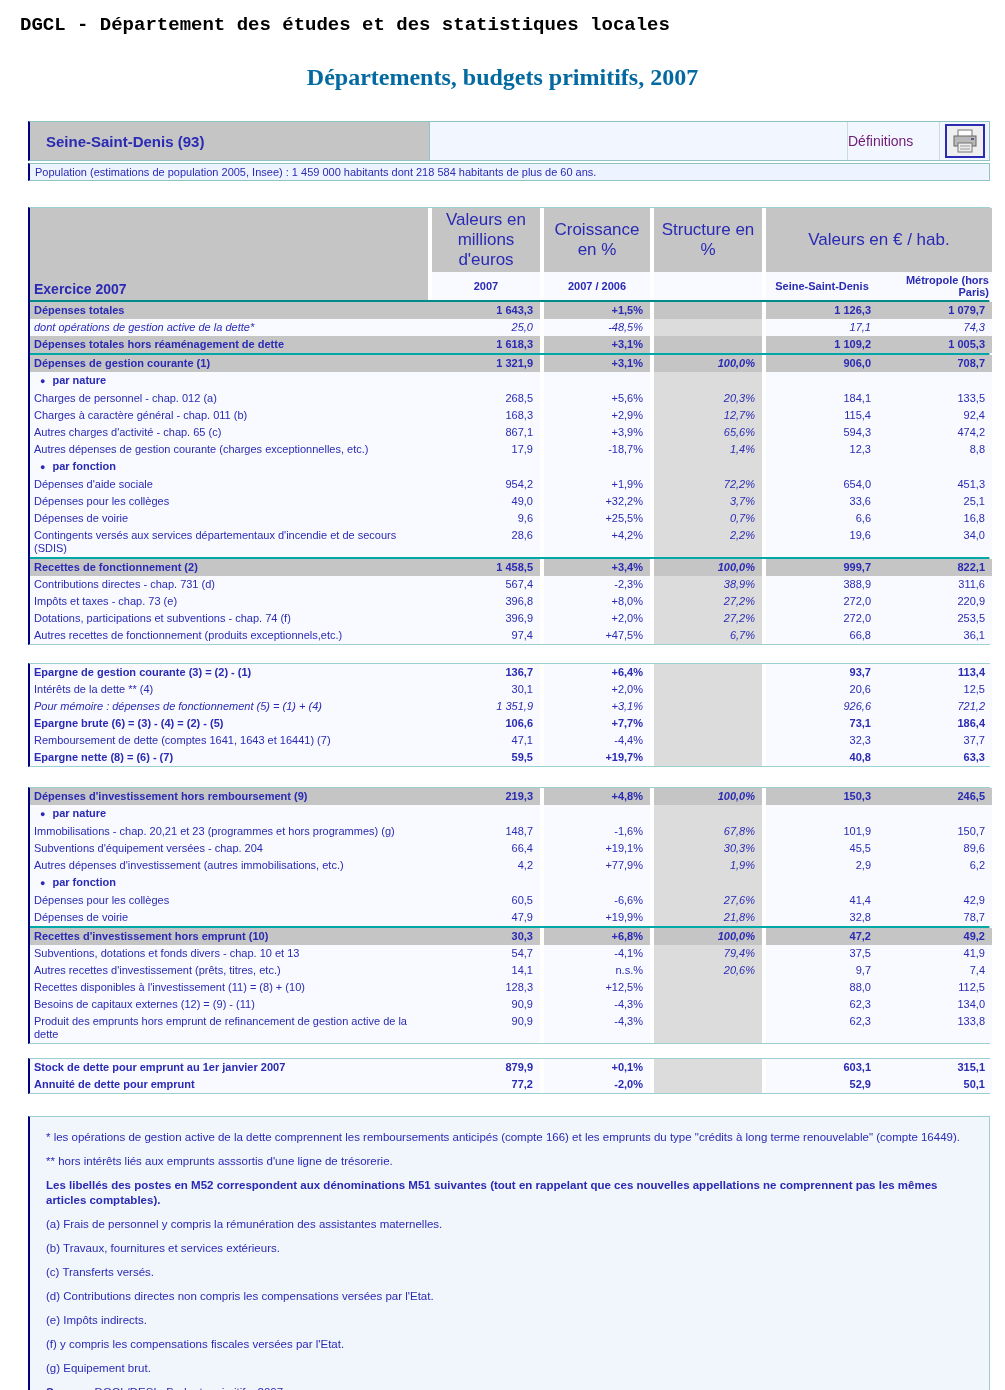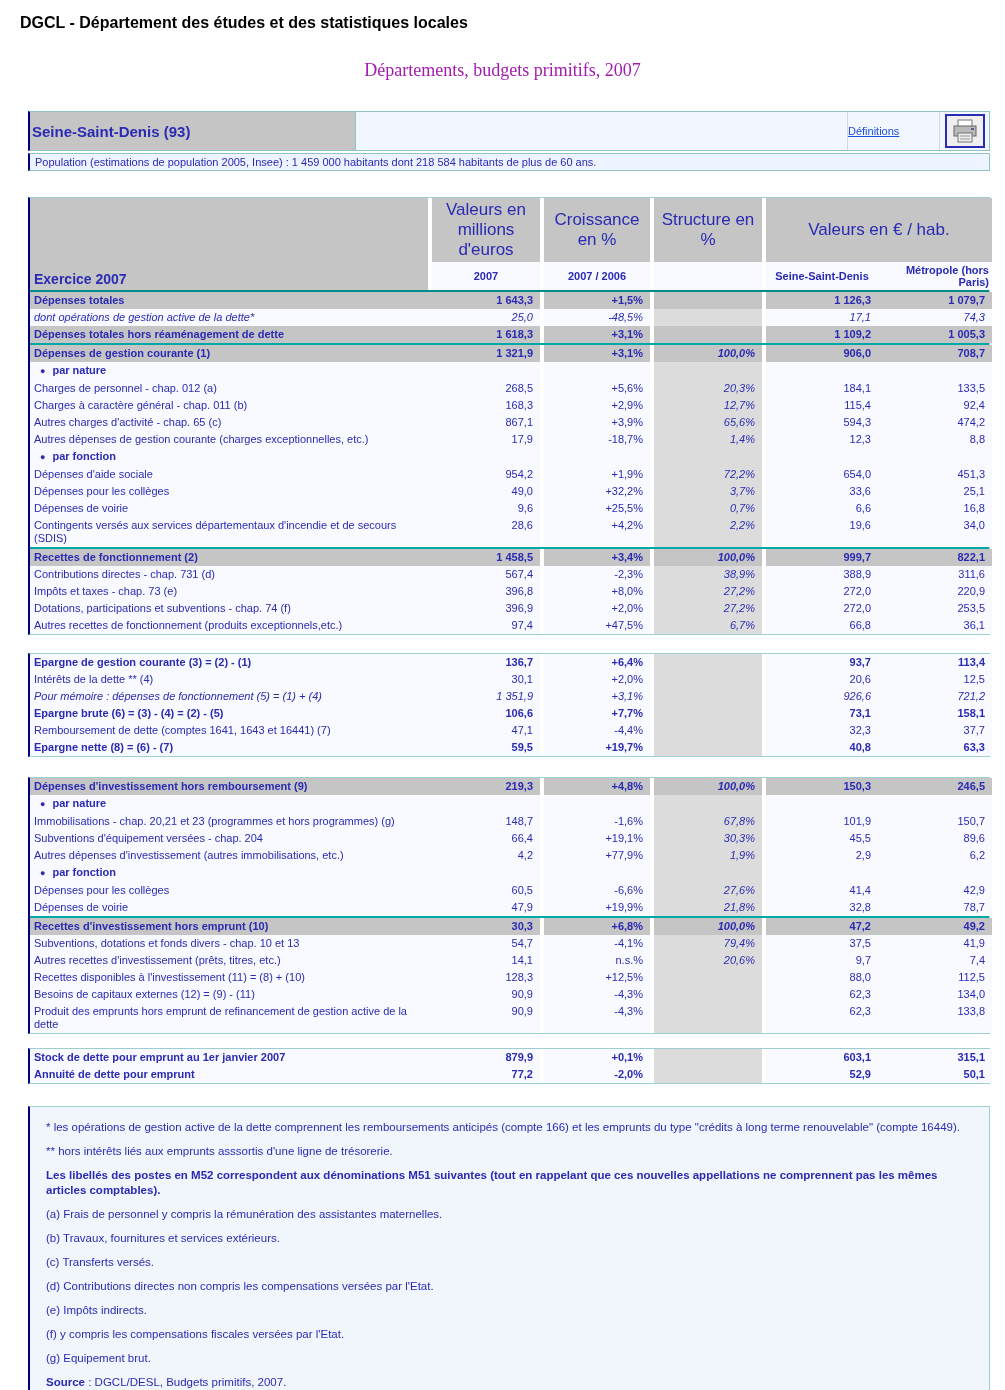--- a/index.html
+++ b/index.html
@@ -1,27 +1,27 @@
 <!DOCTYPE html>
 <html><head>
 <meta charset="utf-8">
 <style>
   * { box-sizing: border-box; margin: 0; padding: 0; }
   html,body { background:#fff; width:1005px; font-family:"Liberation Sans", sans-serif; }
-  .agency { font-family:Liberation Sans, sans-serif; font-weight:bold; font-size:16px; color:#000; margin:14px 0 0 20px; }
-  .title { font-family:"Liberation Serif", serif; font-weight:normal; font-size:18px; color:#a21caf; text-align:center; margin-top:28px; }
+  .agency { font-family:Liberation Mono, monospace; font-weight:bold; font-size:19px; color:#000; margin:14px 0 0 20px; }
+  .title { font-family:"Liberation Serif", serif; font-weight:bold; font-size:24px; color:#0369a1; text-align:center; margin-top:28px; }
 
   
   .bar { margin:30px 0 0 28px; width:962px; height:40px; display:flex; align-items:stretch;
          border:1px solid #8fc4c4; border-left:2px solid #000080; background:#f2f7ff; }
-  .bar-dept { width:326px; background:#c5c5c5; border-right:1px solid #8fc4c4; display:flex; align-items:center;
-              padding-left:2px; color:#2a2ab4; font-size:15px; font-weight:bold; }
+  .bar-dept { width:400px; background:#c5c5c5; border-right:1px solid #8fc4c4; display:flex; align-items:center;
+              padding-left:16px; color:#2a2ab4; font-size:15px; font-weight:bold; }
   .bar-mid { flex:1; }
   .bar-def { width:92px; display:flex; align-items:center; border-left:1px solid #c9dcdc; }
-  .bar-def a { color:#1d4ed8; font-size:11px; text-decoration:underline; cursor:pointer; }
+  .bar-def a { color:#701a75; font-size:14px; cursor:pointer; }
   .bar-print { width:50px; border-left:1px solid #c9dcdc; display:flex; align-items:center; justify-content:center; }
   .print-box { width:40px; height:34px; border:2px solid #2a2ab4; background:#efefef; display:flex; align-items:center; justify-content:center; cursor:pointer; }
 
   .pop { margin:2px 0 0 28px; width:962px; border:1px solid #8fc4c4; border-left:2px solid #000080;
          background:#eef4ff; color:#2a2ab4; font-size:11px; padding:2px 5px; }
 
   
   .block { margin-left:28px; width:962px; border:1px solid #9ccfcf; border-left:2px solid #000080; background:#f8faff; }
   .blkA { margin-top:26px; } .blkB { margin-top:18px; } .blkC { margin-top:20px; } .blkD { margin-top:14px; }
 
@@ -357,21 +357,21 @@
       </div>
       <div class="grid trow boldrow">
         <div class="lbl">Epargne brute (6) = (3) - (4) = (2) - (5)</div>
         <div class="num">106,6</div>
         <div class="gapc"></div>
         <div class="num">+7,7%</div>
         <div class="gapc"></div>
         <div class="num str"></div>
         <div class="gapc"></div>
         <div class="num">73,1</div>
-        <div class="num">158,1</div>
+        <div class="num">186,4</div>
       </div>
       <div class="grid trow normal">
         <div class="lbl">Remboursement de dette (comptes 1641, 1643 et 16441) (7)</div>
         <div class="num">47,1</div>
         <div class="gapc"></div>
         <div class="num">-4,4%</div>
         <div class="gapc"></div>
         <div class="num str"></div>
         <div class="gapc"></div>
         <div class="num">32,3</div>

